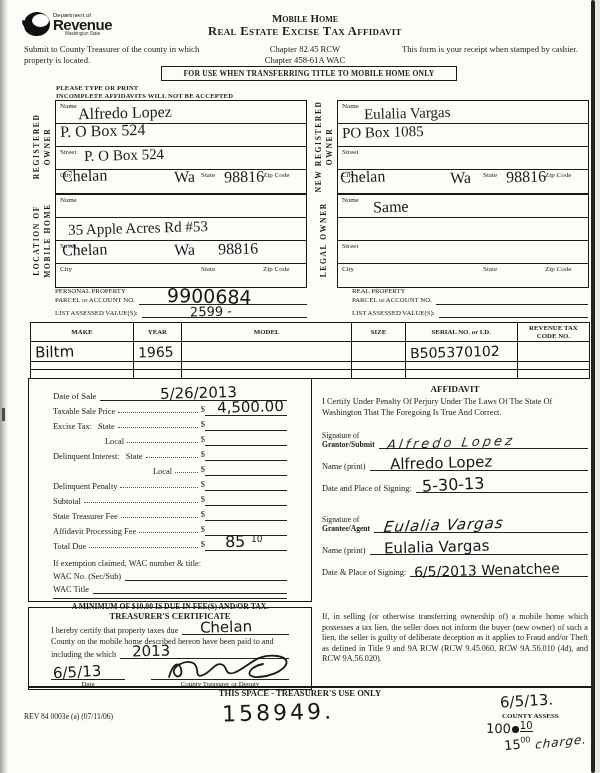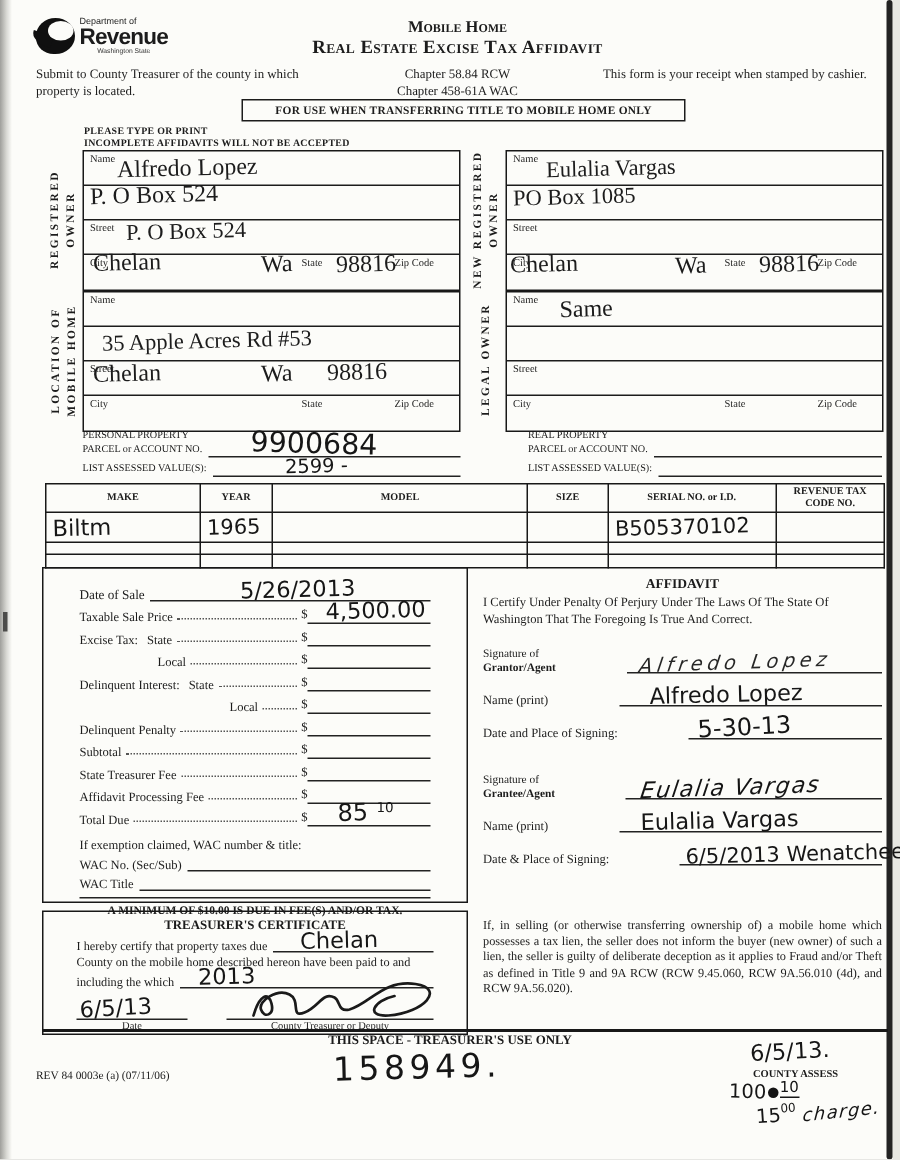--- a/index.html
+++ b/index.html
@@ -74,21 +74,21 @@
   .scur{margin-bottom:2px;}
   .sprefix{margin-right:6px;}
   .sprefix:empty{display:none;margin:0;}
   .wrow{display:flex;align-items:flex-end;height:13px;font-size:8.4px;}
   .minnote{border-top:1px solid #222;margin-top:4px;padding-top:3px;text-align:center;
            font-size:7.7px;font-weight:bold;}
 
   
   .aff{position:absolute;left:322px;top:384px;width:266px;font-size:8.4px;}
   .lab2{display:inline-block;font-size:7.6px;line-height:1.2;}
-  .frow{display:flex;align-items:flex-end;margin-top:7px;gap:43px;}
+  .frow{display:flex;align-items:flex-end;margin-top:7px;}
   .frow .fill-line{height:1px;}
   .fill-line .hw,.fill-line .sig{position:absolute;bottom:-2px;}
 
   
   .tbox{position:absolute;left:28px;top:607px;width:284px;height:83px;border:1.6px solid #181818;
         padding:3px 22px;box-sizing:border-box;font-size:8.2px;}
   .tb-row{display:flex;align-items:flex-end;}
   .sig-col{text-align:center;font-size:7px;}
   .sig-ul{border-bottom:1px solid #222;position:relative;height:16px;}
 
@@ -114,21 +114,21 @@
       <div class="logo-name">Revenue</div>
       <div class="logo-state">Washington State</div>
     </div>
   </div>
   <div class="abs ctr" style="left:175px;top:12px;width:260px;">
     <div class="title1 b sc">Mobile Home</div>
     <div class="title2 b sc">Real Estate Excise Tax Affidavit</div>
   </div>
   <div class="abs hnote" style="left:24px;top:44px;width:196px;">Submit to County Treasurer of the county in which property is located.</div>
   <div class="abs hnote ctr" style="left:235px;top:44px;width:140px;">
-    <div>Chapter 58.84 RCW</div>
+    <div>Chapter 82.45 RCW</div>
     <div>Chapter 458-61A WAC</div>
   </div>
   <div class="abs banner-box ctr" style="left:161px;top:66px;width:280px;">FOR USE WHEN TRANSFERRING TITLE TO MOBILE HOME ONLY</div>
   <div class="abs hnote" style="left:402px;top:44px;width:178px;">This form is your receipt when stamped by cashier.</div>
   <div class="abs tiny" style="left:56px;top:84px;">PLEASE TYPE OR PRINT</div>
   <div class="abs tiny" style="left:56px;top:92px;">INCOMPLETE AFFIDAVITS WILL NOT BE ACCEPTED</div>
 
   <div class="vlab" style="left:30px;top:100px;">
     <div class="vrot">
       <div>REGISTERED</div>
@@ -405,21 +405,21 @@
     <div class="minnote">A MINIMUM OF $10.00 IS DUE IN FEE(S) AND/OR TAX.</div>
   </div>
 
   <div class="aff">
     <div class="ctr b" style="font-size:9px;">AFFIDAVIT</div>
     <div style="margin-top:3px;line-height:1.3;">I Certify Under Penalty Of Perjury Under The Laws Of The State Of Washington That The Foregoing Is True And Correct.</div>
 
     <div class="frow" style="margin-top:12px;">
       <span class="lab2">
         <span style="display:block;">Signature of</span>
-        <span style="display:block;font-weight:bold;">Grantor/Agent</span>
+        <span style="display:block;font-weight:bold;">Grantor/Submit</span>
       </span>
       <span class="fill-line" style="height:14px;">
         <span class="sig" style="left:8px;font-size:13px;letter-spacing:3px;opacity:.92;">Alfredo Lopez</span>
       </span>
     </div>
     <div class="frow">
       <span>Name (print)</span>
       <span class="fill-line" style="height:14px;">
         <span class="hw r1" style="left:20px;font-size:15px;">Alfredo Lopez</span>
       </span>

